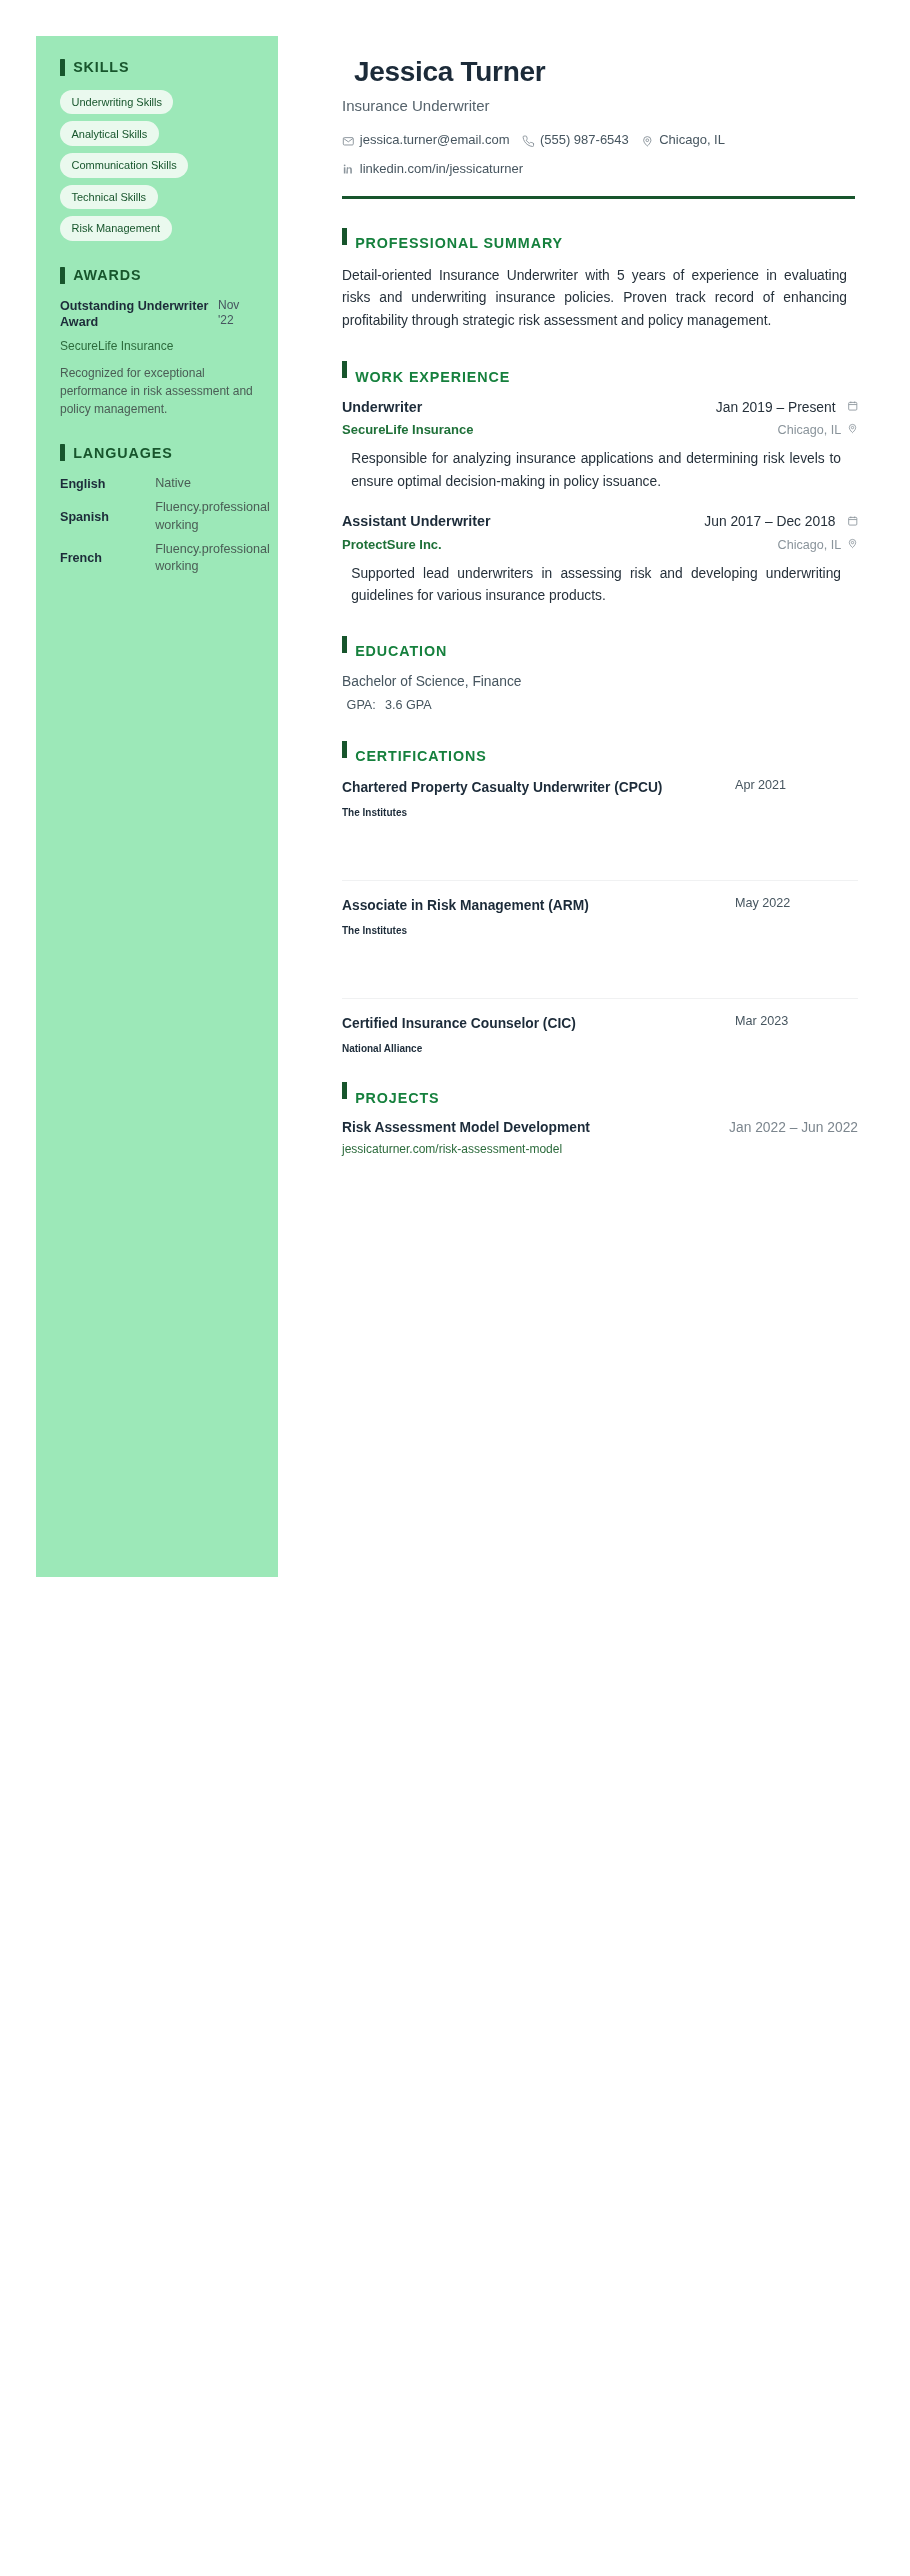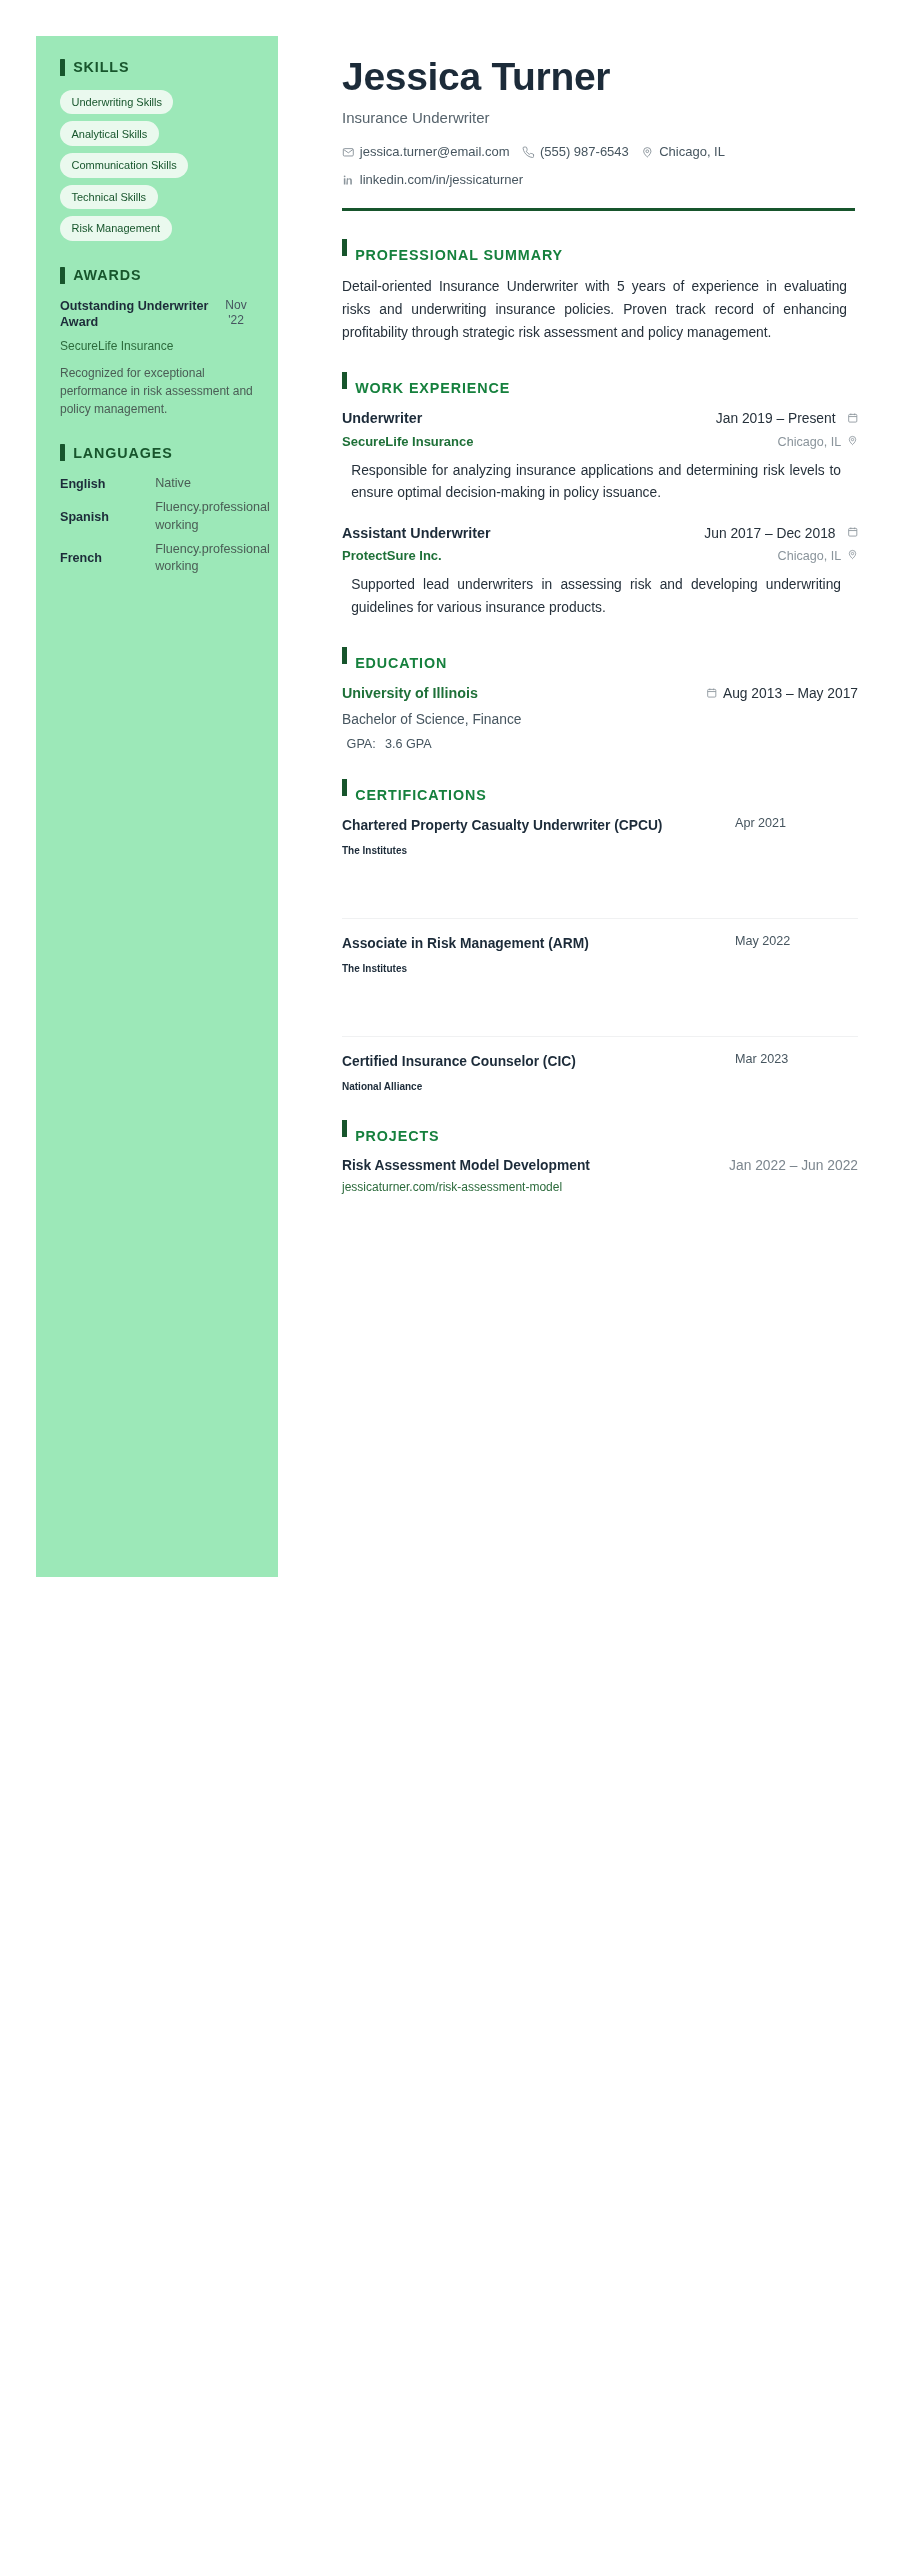--- a/index.html
+++ b/index.html
@@ -79,21 +79,21 @@
   .award-name {
     font-size: 12.6px;
     font-weight: bold;
     color: #1C2B39;
     line-height: 1.32;
     max-width: 189px;
   }
   .award-date {
     font-size: 12px;
     color: #46555F;
-    text-align: center;
+    text-align: left;
     line-height: 1.32;
     width: 36px;
     flex: 0 0 36px;
   }
   .award-issuer {
     font-size: 12px;
     color: #2C6B3C;
     margin-top: 8px;
     line-height: 1.3;
   }
@@ -127,26 +127,27 @@
 
   
   .main {
     position: absolute;
     left: 342px;
     top: 36px;
     width: 516px;
   }
 
   .name {
-    font-size: 39px;
+    font-size: 28px;
     font-weight: bold;
     color: #1C2B39;
     letter-spacing: -0.3px;
     line-height: 1.05;
     margin-top: 20.6px;
+    margin-left: 12px;
   }
   .role {
     font-size: 15px;
     color: #56636C;
     margin-top: 11.5px;
     line-height: 1.2;
   }
 
   .contacts {
     margin-top: 17px;
@@ -534,32 +535,20 @@
         <p class="job-desc">Supported lead underwriters in assessing risk and developing underwriting guidelines for various insurance products.</p>
       </div>
     </section>
 
     <section class="m-section">
       <div class="m-sec-head">
         <span class="m-sec-bar"></span>
         <h2 class="m-sec-title">EDUCATION</h2>
       </div>
       <div class="edu">
-        <div class="edu-line1">
-          <span class="edu-school">University of Illinois</span>
-          <span class="edu-dates">
-            <span>
-              <svg width="11.5" height="11.5" viewBox="0 0 24 24" fill="none" stroke="#8A949B" stroke-width="1.8">
-                <rect x="3.5" y="5" width="17" height="16" rx="2"></rect>
-                <path d="M3.5 9.5h17M8 3.2v3.4M16 3.2v3.4"></path>
-              </svg>
-            </span>
-            <span>Aug 2013 – May 2017</span>
-          </span>
-        </div>
         <div class="edu-degree">Bachelor of Science, Finance</div>
         <div class="edu-gpa">
           <span>GPA:</span>
           <span class="g-val">3.6 GPA</span>
         </div>
       </div>
     </section>
 
     <section class="m-section">
       <div class="m-sec-head">

